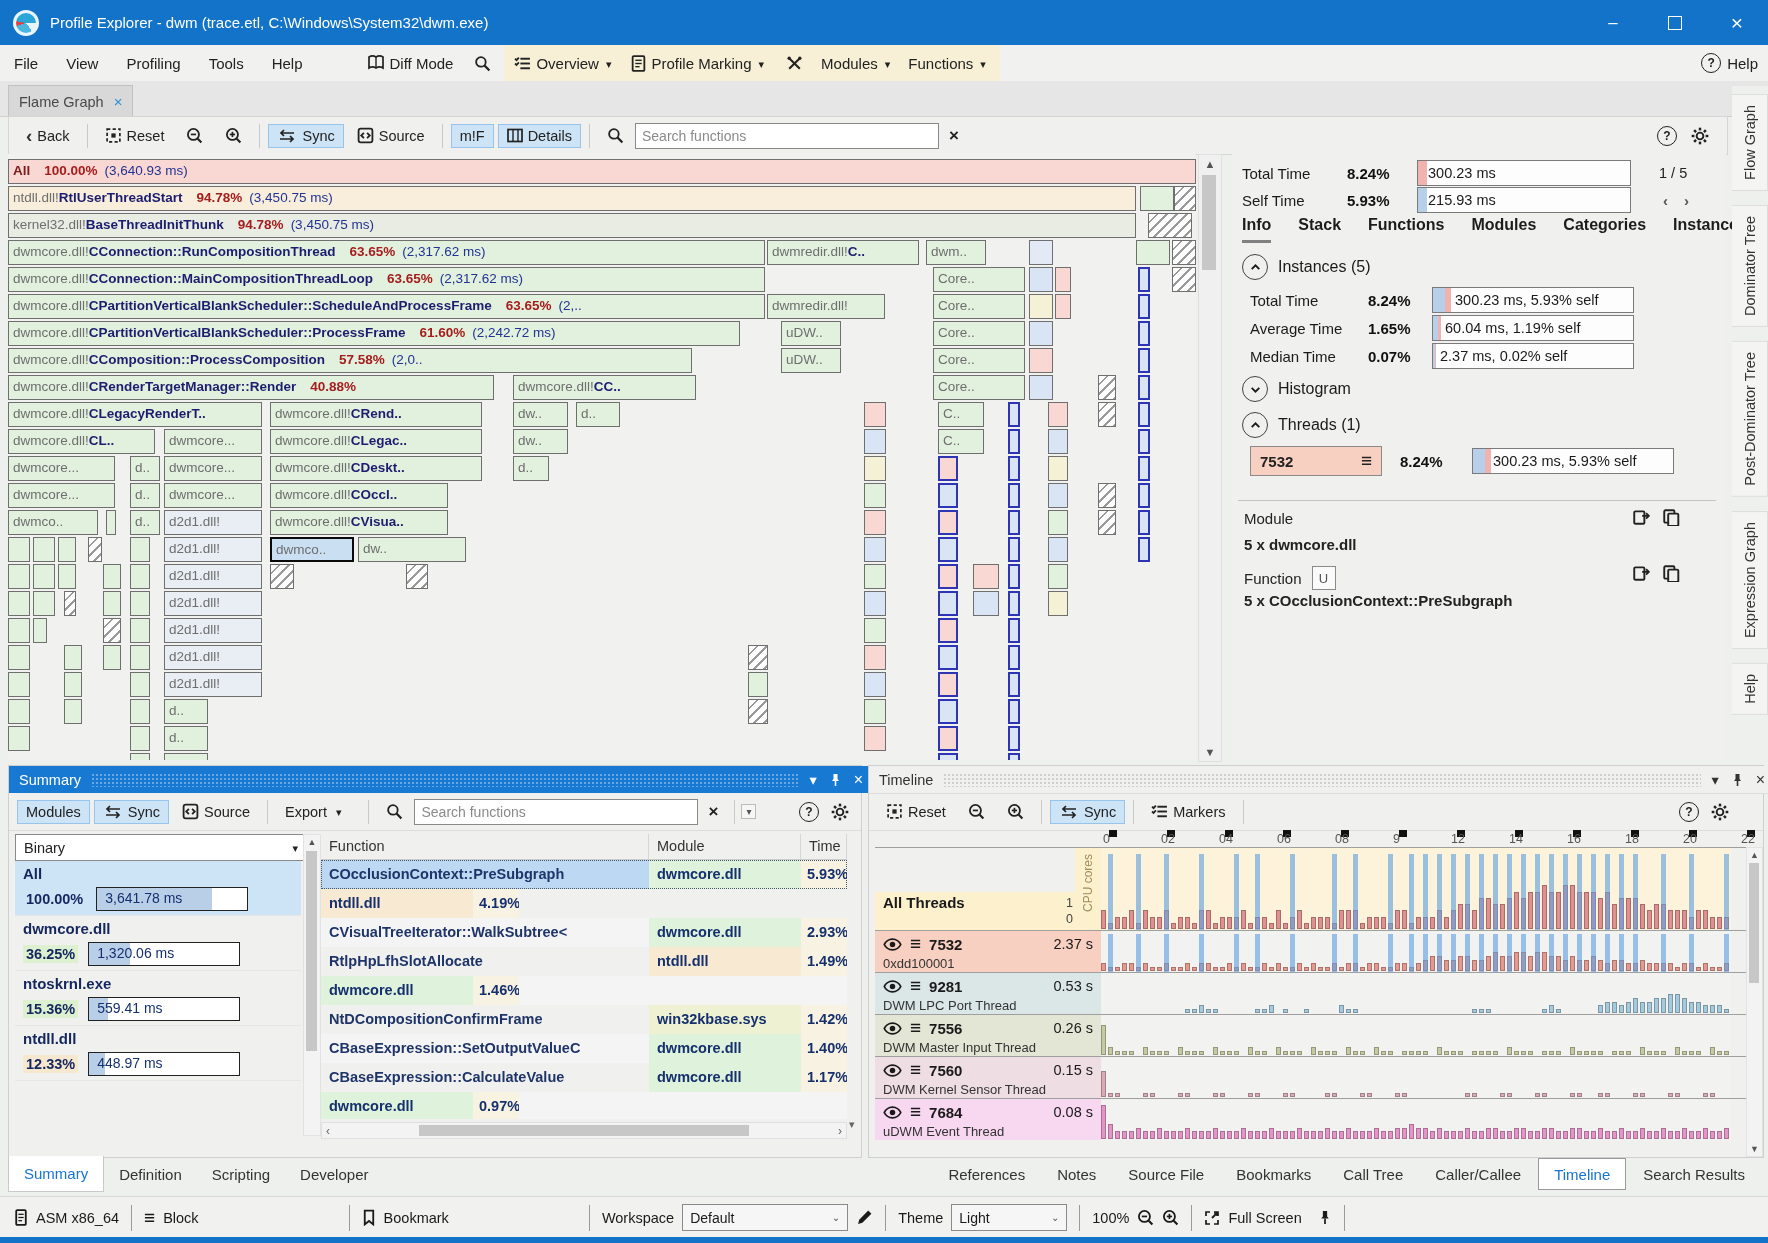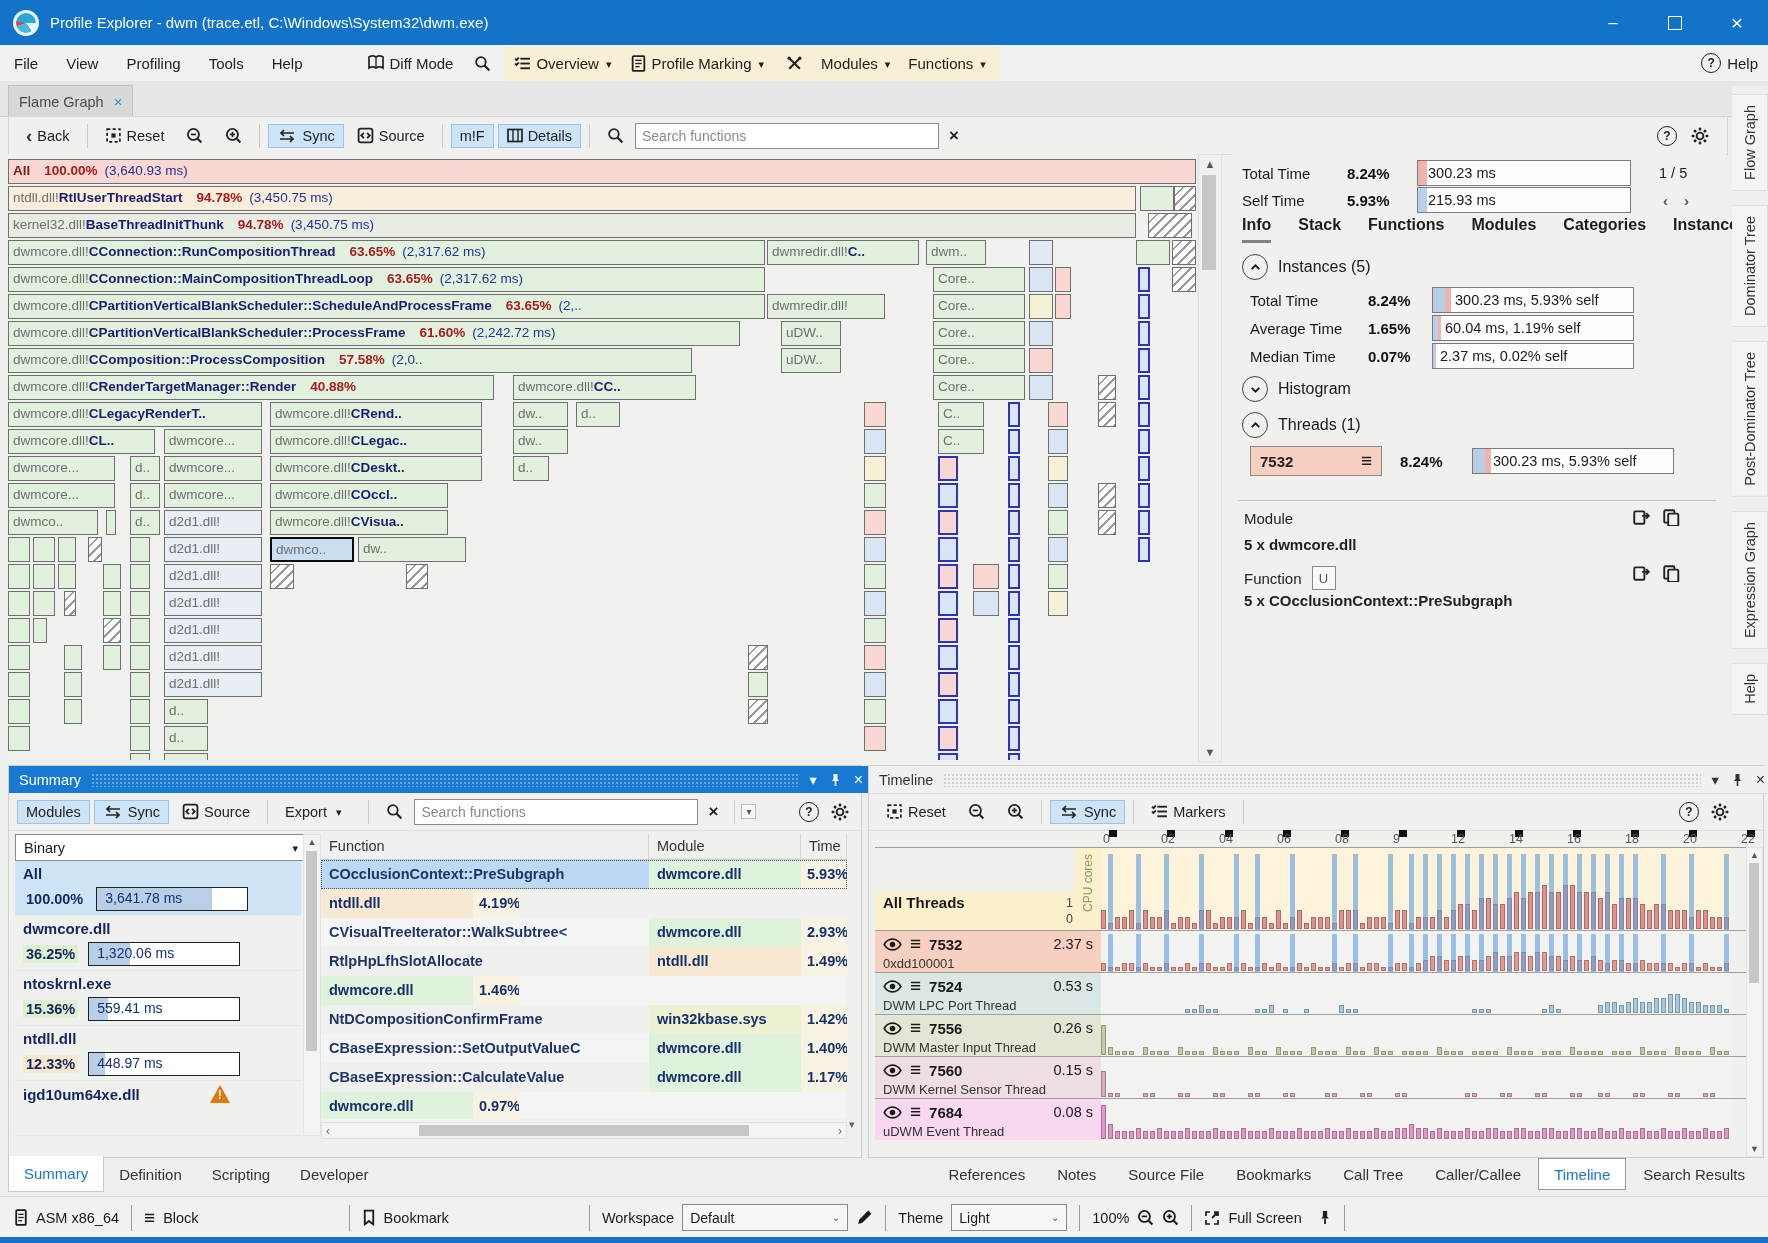--- a/index.html
+++ b/index.html
@@ -945,26 +945,20 @@
             <span>ntdll.dll</span>
           </div>
           <div class="bin-line2">
             <span class="bin-pct pc-tan">12.33%</span>
             <span class="tbox">
               <span class="fill" style="width: 16px;"></span>
               <span class="vtext">448.97 ms</span>
             </span>
           </div>
         </div>
-        <div class="bin-item">
-          <div class="bin-name">
-            <span>igd10um64xe.dll</span>
-            <span class="warn"></span>
-          </div>
-        </div>
       </div>
     <div id="stable">
       <div class="st-hdr">
         <div class="colF">Function</div>
         <div class="colM">Module</div>
         <div class="colT"><span>Time</span> <span style="font-size:9px;color:#777;">▲</span></div>
       </div>
       <div id="st-rows">
           <div class="st-row selrow">
             <div class="fn">COcclusionContext::PreSubgraph</div>
@@ -1417,21 +1411,21 @@
             <div class="tl-legend" style="width: 226px; background: rgb(219, 231, 231);">
               <div class="lg-line1">
                 <span class="lg-ids">
                   <span class="js-icon">
                     <svg width="19" height="15" viewBox="0 0 18 14">
                       <path d="M9 2C5.2 2 2.2 4.7 1.2 7c1 2.3 4 5 7.8 5s6.8-2.7 7.8-5C15.8 4.7 12.8 2 9 2z" stroke="currentColor" fill="none" stroke-width="1.7"></path>
                       <circle cx="9" cy="7" r="2.6" fill="currentColor"></circle>
                     </svg>
                   </span>
                   <span class="hamb">≡</span>
-                  <span>7524</span>
+                  <span>9281</span>
                 </span>
                 <span class="lg-time">0.53 s</span>
               </div>
               <div class="lg-name">DWM LPC Port Thread</div>
             </div>
             <div class="tl-chart" style="background: rgb(242, 242, 241);">
               <div class="barwrap">
                 <div class="bar" style="height: 0px; background: rgb(165, 202, 221); border: none;"></div>
                 <div class="bar" style="height: 0px; background: rgb(165, 202, 221); border: none;"></div>
                 <div class="bar" style="height: 0px; background: rgb(165, 202, 221); border: none;"></div>

